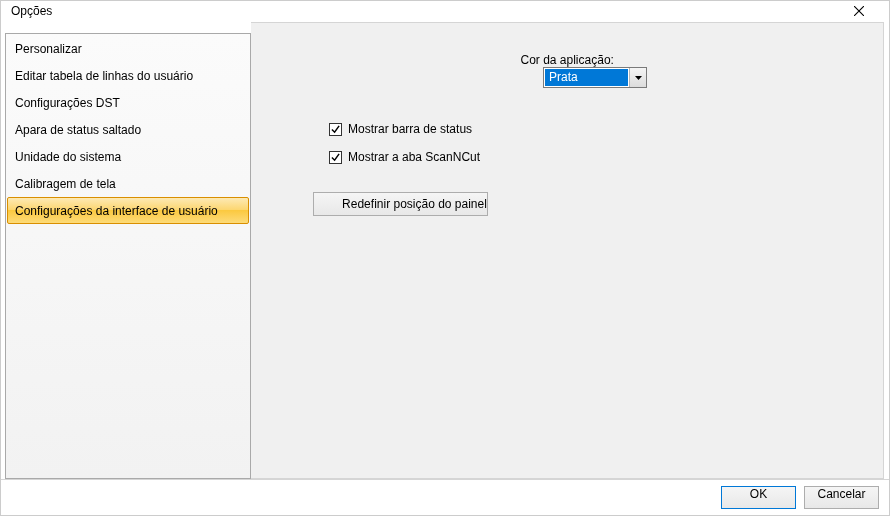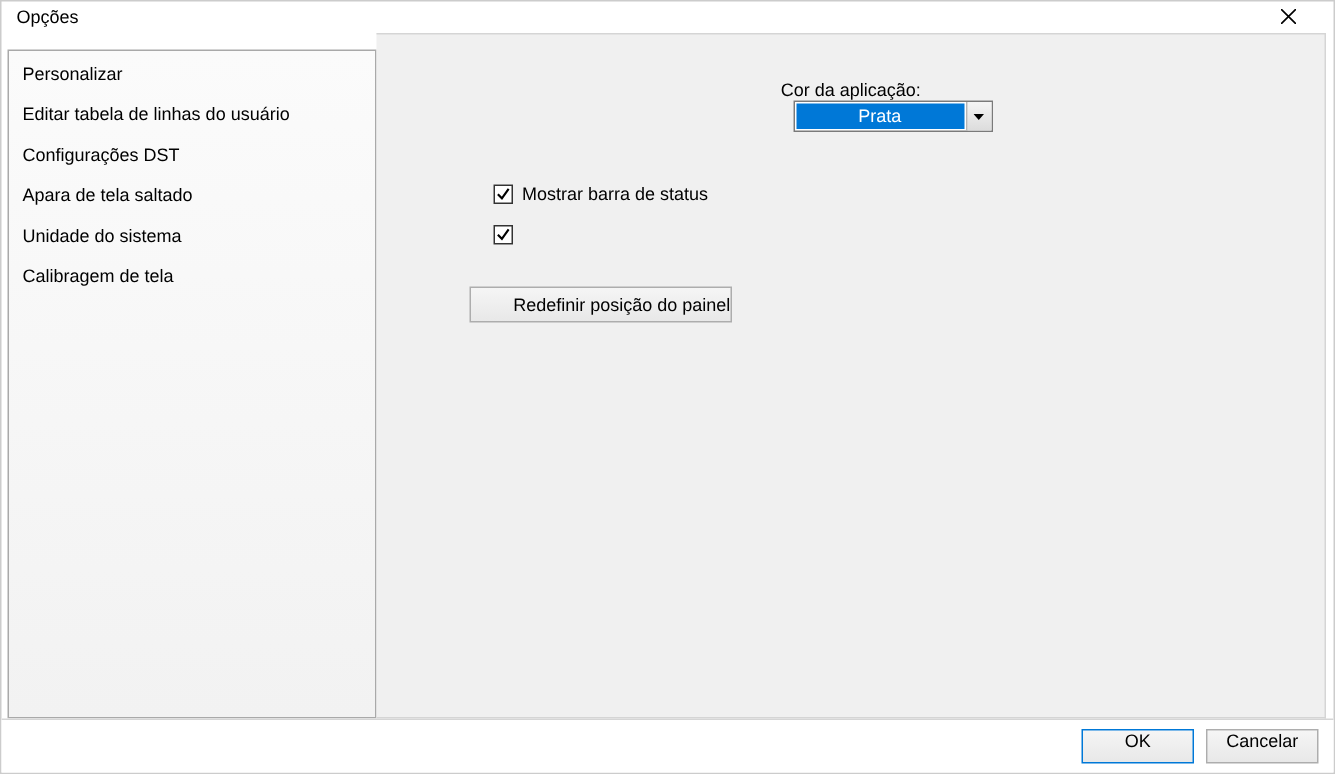--- a/index.html
+++ b/index.html
@@ -44,27 +44,26 @@
   border: 1px solid #d5d5d5;
   border-left: none;
   margin: 1px 5px 0 0;
   padding: 30px 0 0 56px;
   position: relative;
 }
 
 .row { display: flex; align-items: center; margin-bottom: 10px; flex-direction: column; }
 .label { width: 149px; color: #000; }
 .dropdown {
-  width: 133px; height: 21px;
+  width: 104px; height: 21px;
   border: 1px solid #7a7a7a;
   background: #fff;
   display: flex; align-items: center;
   position: relative;
   cursor: pointer;
-  text-align: center;
 }
 .dropdown-text {
   flex: 1;
   background: #0078d7;
   color: #fff;
   padding: 1px 4px;
   height: 17px;
   margin: 1px;
   line-height: 15px;
 }
@@ -131,27 +130,30 @@
       <div class="sidebar-item">
           <span>Personalizar</span>
         </div>
       <div class="sidebar-item">
           <span>Editar tabela de linhas do usuário</span>
         </div>
       <div class="sidebar-item">
           <span>Configurações DST</span>
         </div>
       <div class="sidebar-item">
-          <span>Apara de tela saltado</span>
+          <span>Apara de status saltado</span>
         </div>
       <div class="sidebar-item">
           <span>Unidade do sistema</span>
         </div>
       <div class="sidebar-item">
           <span>Calibragem de tela</span>
+        </div>
+      <div class="sidebar-item selected">
+          <span>Configurações da interface de usuário</span>
         </div>
     </div>
 
     <div class="content">
 
       <div class="row">
         <span class="label">Cor da aplicação:</span>
         <div class="dropdown">
           <span class="dropdown-text">Prata</span>
           <span class="dropdown-arrow">
@@ -170,20 +172,21 @@
         </div>
         <span class="checkbox-label">Mostrar barra de status</span>
       </div>
 
       <div class="checkbox-row">
         <div class="checkbox">
           <svg viewBox="0 0 10 10">
               <path d="M1 5 L4 8 L9 1" stroke="#000" stroke-width="1.6" fill="none"></path>
             </svg>
         </div>
+        <span class="checkbox-label">Mostrar a aba ScanNCut</span>
       </div>
 
       <div class="reset-btn">
         <span>Redefinir posição do painel</span>
       </div>
 
     </div>
   </div>
 
   <div class="footer">

